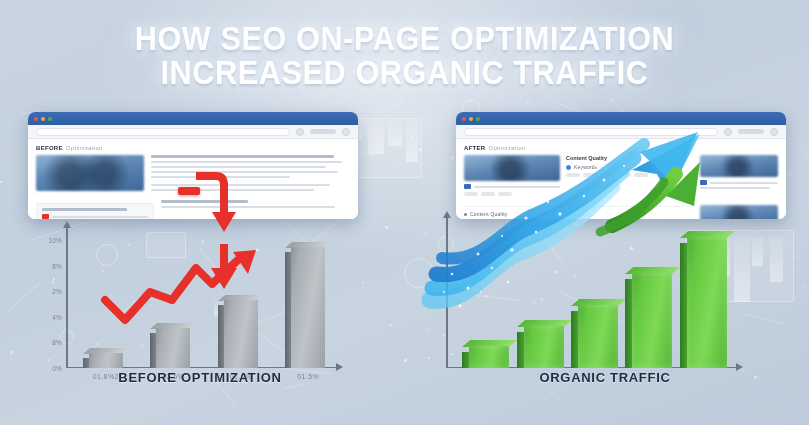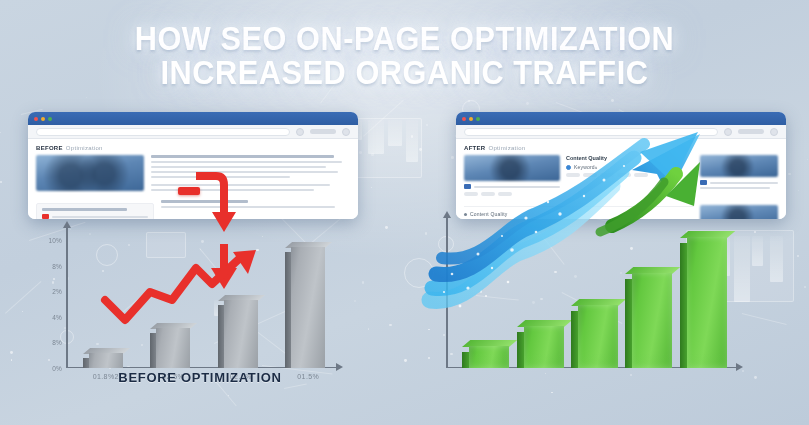--- a/index.html
+++ b/index.html
@@ -677,14 +677,15 @@
     </g>
 
     <g>
       <path d="M612,226 C640,214 660,196 676,174" stroke="url(#greenA)" stroke-width="14" fill="none" stroke-linecap="round"></path>
       <path d="M666,196 L700,162 L694,206 Z" fill="#49b033"></path>
       <path d="M600,232 C626,222 648,204 664,182" stroke="#3f9e2b" stroke-width="9" fill="none" stroke-linecap="round" opacity=".85"></path>
     </g>
   </svg>
 
   <div class="chart-caption" id="cap-left">BEFORE OPTIMIZATION</div>
+  <div class="chart-caption" id="cap-right">ORGANIC TRAFFIC</div>
 
 </div>
 
 </body></html>

